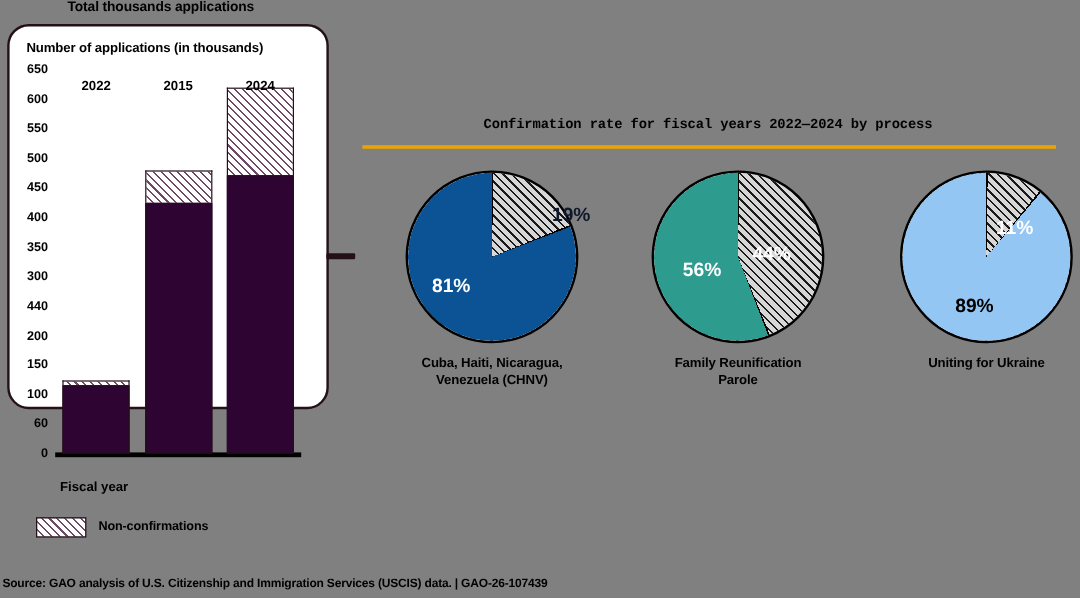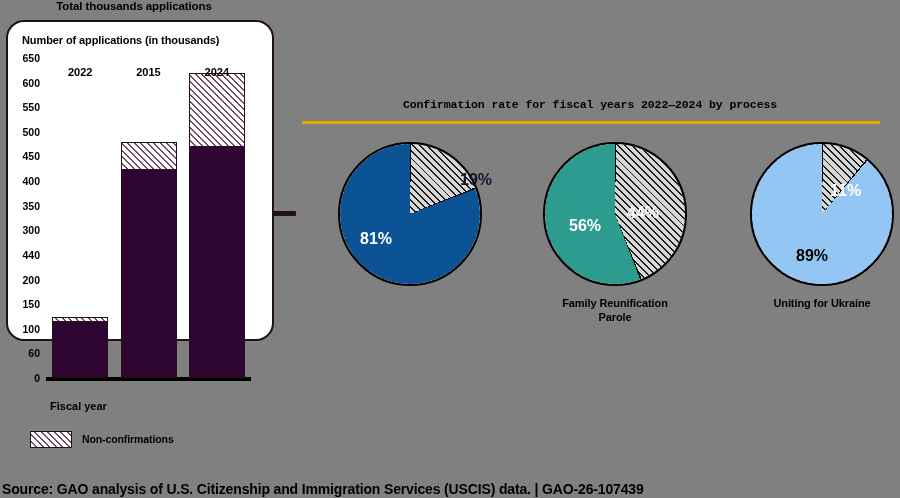--- a/index.html
+++ b/index.html
@@ -236,21 +236,21 @@
     margin-left: 10px;
     font-size: 10.5px;
     font-weight: bold;
     color: #000;
     letter-spacing: -0.1px;
   }
   #source {
     position: absolute;
     left: 2px;
     top: 481px;
-    font-size: 14px;
+    font-size: 10px;
     font-weight: bold;
     color: #000;
     letter-spacing: -0.15px;
     white-space: nowrap;
   }
 </style>
 </head>
 <body>
 
 <div id="bar-panel-title">Total thousands applications</div>
@@ -305,20 +305,21 @@
 <div id="pies-rule"></div>
 <div id="pies">
     <div class="pie-block" style="left: 310px;">
       <div class="pie">
         <div class="pie-hatch"></div>
         <div class="pie-solid" style="background: conic-gradient(transparent 0deg, transparent 68.4deg, rgb(11, 83, 148) 68.4deg, rgb(11, 83, 148) 360deg);"></div>
         <div class="pie-divider" style="background: conic-gradient(rgb(0, 0, 0) 0deg, rgb(0, 0, 0) 0.9deg, transparent 0.9deg, transparent 67.8deg, rgb(0, 0, 0) 67.8deg, rgb(0, 0, 0) 69deg, transparent 69deg, transparent 360deg);"></div>
       </div>
       <div class="pie-label" style="color: rgb(255, 255, 255); left: 50px; top: 88px;">81%</div>
       <div class="pie-label" style="color: #0f172a; left: 104px; top: 29px; margin-left: 46px;">19%</div>
+      <div class="pie-caption">Cuba, Haiti, Nicaragua,<br>Venezuela (CHNV)</div>
     </div>
     <div class="pie-block" style="left: 515px;">
       <div class="pie">
         <div class="pie-hatch"></div>
         <div class="pie-solid" style="background: conic-gradient(transparent 0deg, transparent 158.4deg, rgb(46, 155, 143) 158.4deg, rgb(46, 155, 143) 360deg);"></div>
         <div class="pie-divider" style="background: conic-gradient(rgb(0, 0, 0) 0deg, rgb(0, 0, 0) 0.9deg, transparent 0.9deg, transparent 157.8deg, rgb(0, 0, 0) 157.8deg, rgb(0, 0, 0) 159deg, transparent 159deg, transparent 360deg);"></div>
       </div>
       <div class="pie-label" style="color: rgb(255, 255, 255); left: 54px; top: 75px;">56%</div>
       <div class="pie-label" style="color: #ffffff; left: 112px; top: 62px;">44%</div>
       <div class="pie-caption">Family Reunification<br>Parole</div>

